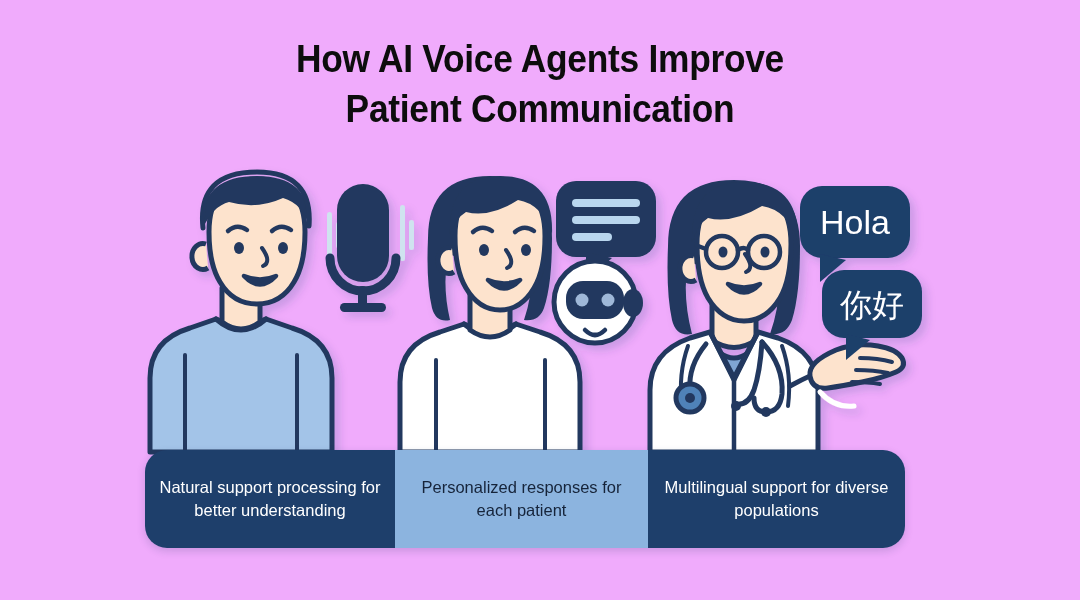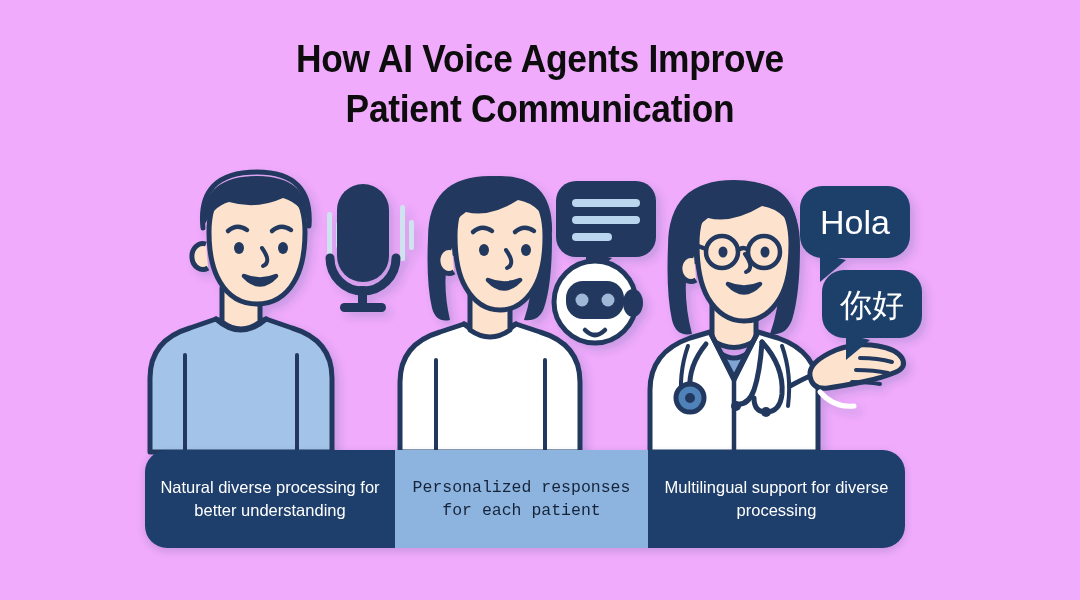--- a/index.html
+++ b/index.html
@@ -42,21 +42,21 @@
     display:flex;align-items:center;justify-content:center;
     text-align:center;
     font-size:16.5px;
     line-height:23px;
     padding:0 10px;
     box-sizing:border-box;
   }
   .seg.dark{background:#1e3f6b;color:#ffffff;}
   .seg.light{background:#8cb4df;color:#16243a;}
   .seg1{width:250px;}
-  .seg2{width:253px;font-family:Liberation Mono, monospace;}
+  .seg2{width:253px;}
   .seg3{width:257px;}
 </style>
 </head>
 <body>
 
 <div id="stage">
 
   <div class="title">
     <span class="line">How AI Voice Agents Improve</span>
     <span class="line">Patient Communication</span>
@@ -223,18 +223,18 @@
       <g>
         <rect x="822" y="270" width="100" height="68" rx="22" fill="#1e3f6b"></rect>
         <path d="M846 334 l0 26 l24 -20 Z" fill="#1e3f6b"></path>
         <text x="872" y="316" text-anchor="middle" fill="#ffffff" font-family="DejaVu Sans, sans-serif" font-size="32">你好</text>
       </g>
 
     </g>
   </svg>
 
   <div class="banner">
-    <div class="seg seg1 dark">Natural diverse processing for better understanding</div>
+    <div class="seg seg1 dark">Natural support processing for better understanding</div>
     <div class="seg seg2 light">Personalized responses for each patient</div>
-    <div class="seg seg3 dark">Multilingual support for diverse processing</div>
+    <div class="seg seg3 dark">Multilingual support for diverse populations</div>
   </div>
 
 </div>
 
 </body></html>

